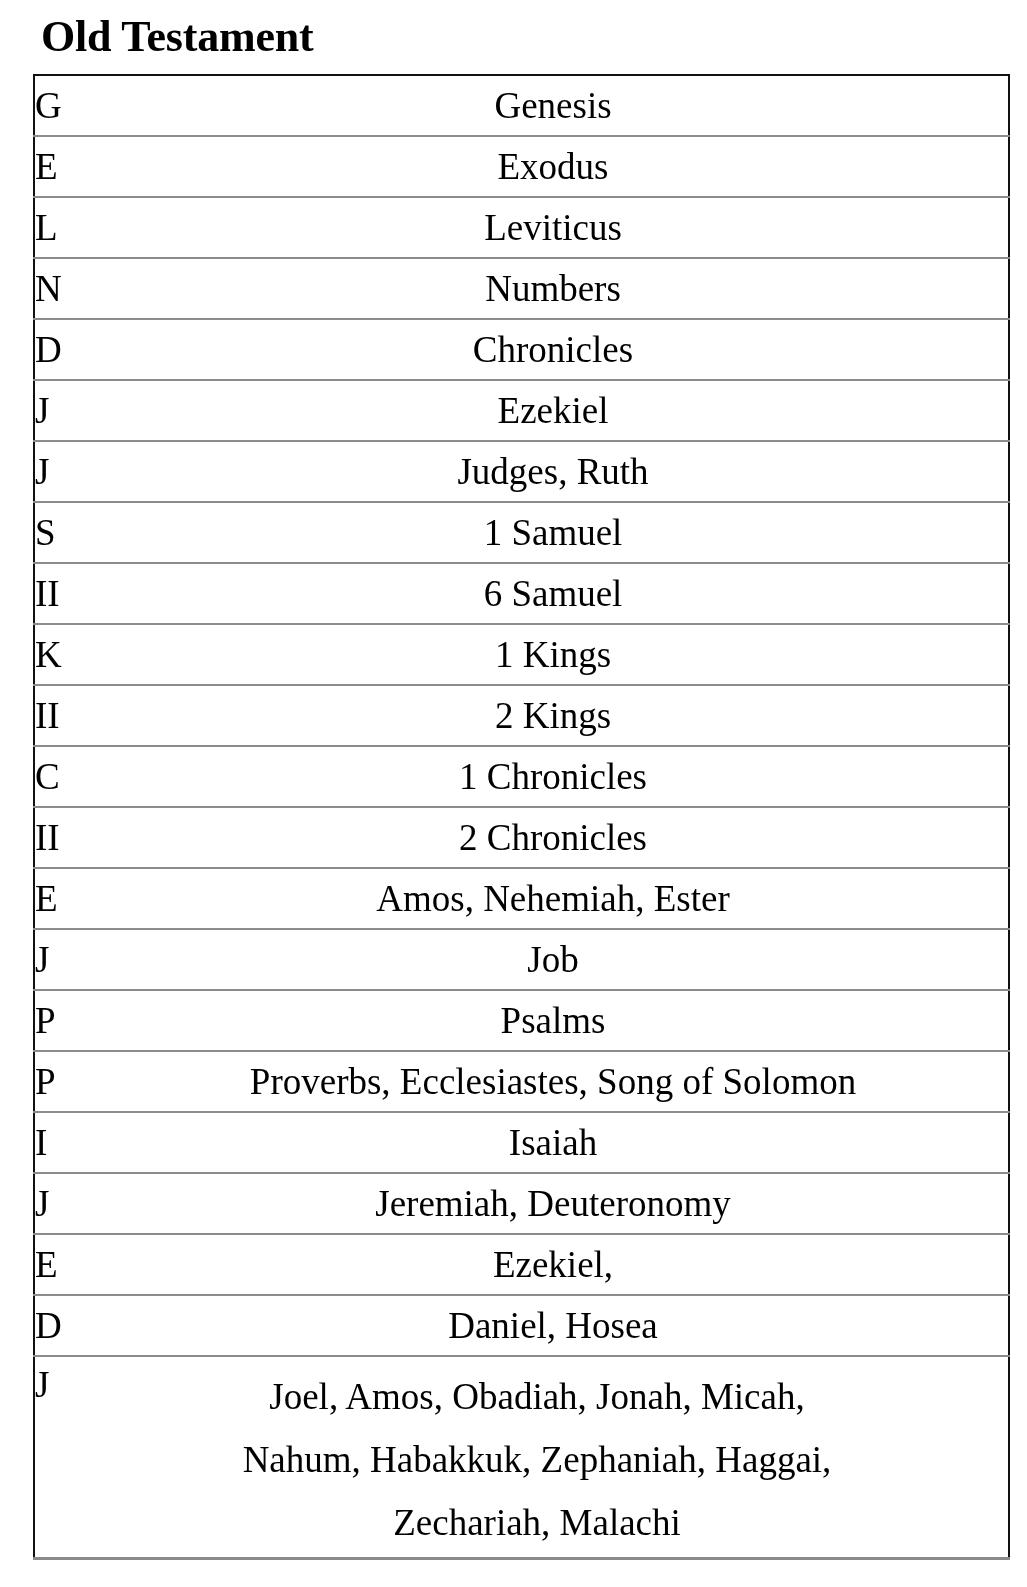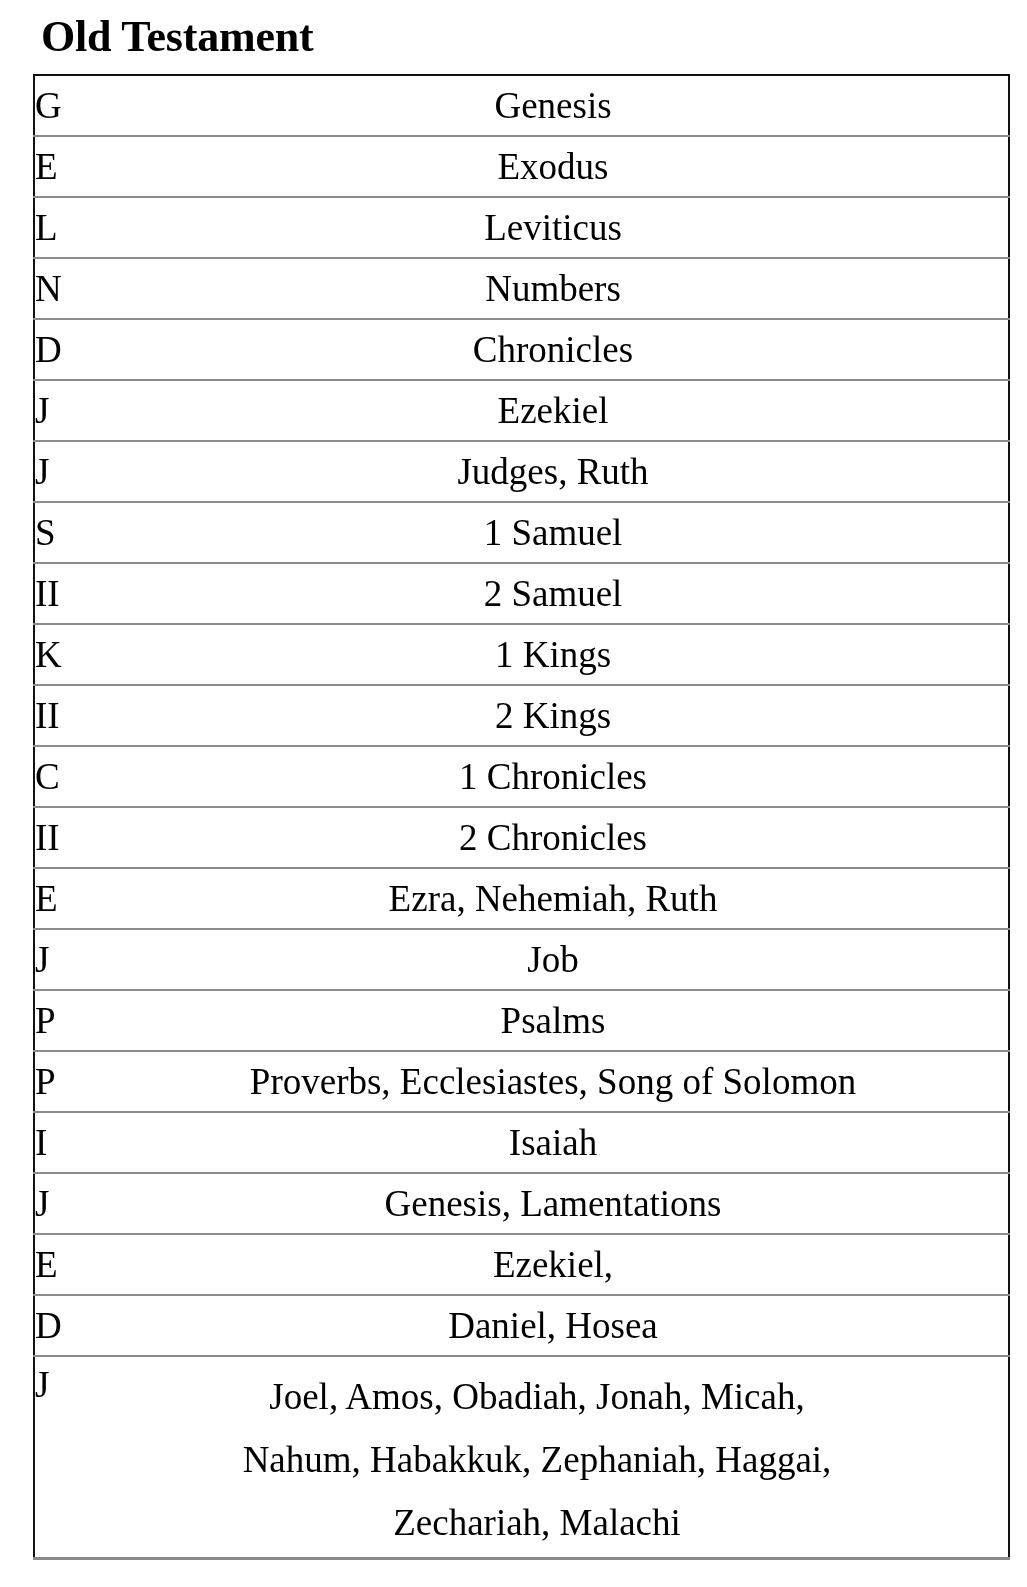--- a/index.html
+++ b/index.html
@@ -144,61 +144,61 @@
         <tr>
           <td class="cell-initial">J</td>
           <td class="cell-books">Judges, Ruth</td>
         </tr>
         <tr>
           <td class="cell-initial">S</td>
           <td class="cell-books">1 Samuel</td>
         </tr>
         <tr>
           <td class="cell-initial">II</td>
-          <td class="cell-books">2 Samuel</td>
+          <td class="cell-books">6 Samuel</td>
         </tr>
         <tr>
           <td class="cell-initial">K</td>
           <td class="cell-books">1 Kings</td>
         </tr>
         <tr>
           <td class="cell-initial">II</td>
           <td class="cell-books">2 Kings</td>
         </tr>
         <tr>
           <td class="cell-initial">C</td>
           <td class="cell-books">1 Chronicles</td>
         </tr>
         <tr>
           <td class="cell-initial">II</td>
           <td class="cell-books">2 Chronicles</td>
         </tr>
         <tr>
           <td class="cell-initial">E</td>
-          <td class="cell-books">Ezra, Nehemiah, Ruth</td>
+          <td class="cell-books">Amos, Nehemiah, Ester</td>
         </tr>
         <tr>
           <td class="cell-initial">J</td>
           <td class="cell-books">Job</td>
         </tr>
         <tr>
           <td class="cell-initial">P</td>
           <td class="cell-books">Psalms</td>
         </tr>
         <tr>
           <td class="cell-initial">P</td>
           <td class="cell-books">Proverbs, Ecclesiastes, Song of Solomon</td>
         </tr>
         <tr>
           <td class="cell-initial">I</td>
           <td class="cell-books">Isaiah</td>
         </tr>
         <tr>
           <td class="cell-initial">J</td>
-          <td class="cell-books">Genesis, Lamentations</td>
+          <td class="cell-books">Jeremiah, Deuteronomy</td>
         </tr>
         <tr>
           <td class="cell-initial">E</td>
           <td class="cell-books">Ezekiel,</td>
         </tr>
         <tr>
           <td class="cell-initial">D</td>
           <td class="cell-books">Daniel, Hosea</td>
         </tr>
         <tr class="row-multiline">

